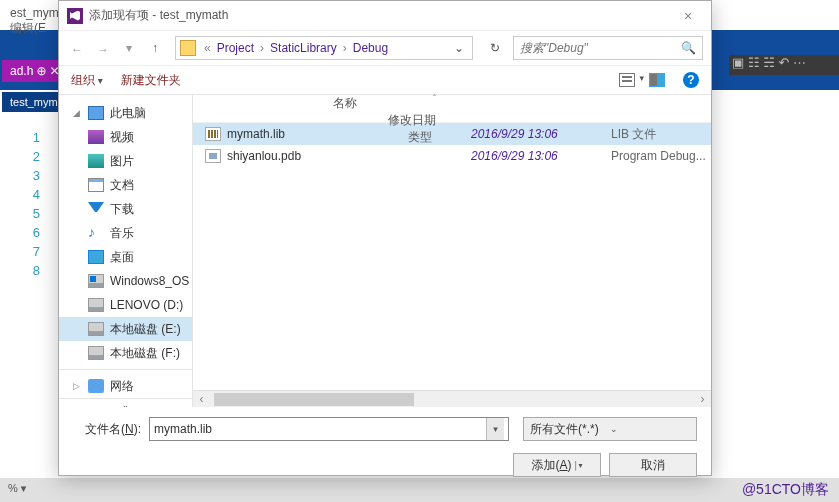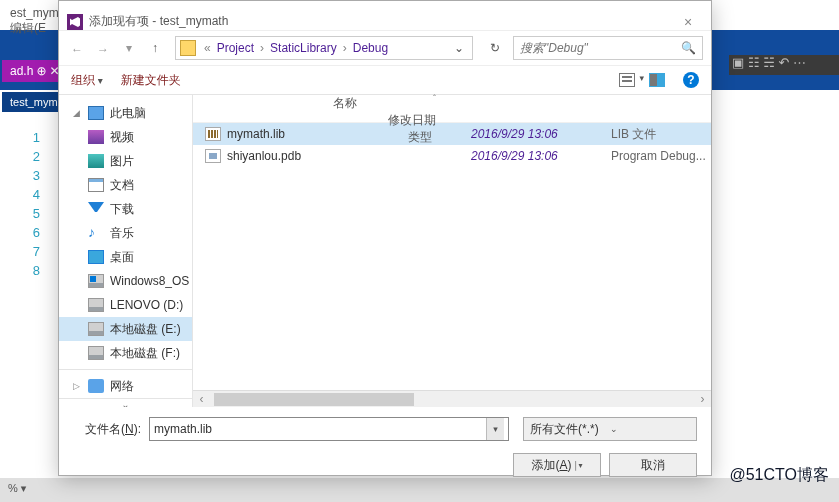--- a/index.html
+++ b/index.html
@@ -12,21 +12,21 @@
 .editor-tab { display: inline-block; padding: 4px 8px; background: #0b3f85; color: #fff; margin-top: 30px; margin-left: 2px; font-size: 11px; }
 .editor-tab.light { background: #a21caf; }
 .editor-gutter { position: absolute; left: 0; top: 130px; width: 48px; }
 .editor-gutter div { text-align: right; padding-right: 8px; color: #2aa0bf; font-size: 13px; height: 19px; }
 .editor-statusbar { position: absolute; bottom: 0; left: 0; right: 0; height: 24px; background: #e0e0e0; color: #555; padding: 4px 8px; font-size: 11px; }
 .editor-rightbar { position: absolute; right: 0; top: 55px; width: 110px; height: 20px; background: #3a3a3a; }
 .editor-rightbar span { color: #bbb; margin: 0 3px; font-size: 13px; }
 
 
 .dialog { position: absolute; left: 58px; top: 0; width: 654px; height: 476px; background: #fff; border: 1px solid #aaa; box-shadow: 0 4px 20px rgba(0,0,0,.25); }
-.titlebar { height: 30px; display: flex; align-items: flex-end; padding: 0 8px; border-bottom: 1px solid #eee; }
+.titlebar { height: 30px; display: flex; align-items: center; padding: 0 8px; border-bottom: 1px solid #eee; }
 .titlebar .vsicon { width: 16px; height: 16px; background: #68217a; margin-right: 6px; position: relative; }
 .titlebar .vsicon::after { content: ""; position: absolute; left: 3px; top: 3px; width: 10px; height: 10px; background: #fff; clip-path: polygon(80% 0, 100% 15%, 100% 85%, 80% 100%, 20% 70%, 0 85%, 0 15%, 20% 30%); }
 .titlebar .title { color: #555; flex: 1; }
 .titlebar .close { width: 30px; text-align: center; color: #888; font-size: 14px; }
 
 .navrow { height: 34px; display: flex; align-items: center; padding: 0 8px; gap: 6px; }
 .navrow .navbtn { width: 20px; height: 20px; display: flex; align-items: center; justify-content: center; color: #999; }
 .navrow .navbtn.enabled { color: #555; }
 .navrow .crumbs { flex: 1; display: flex; align-items: center; border: 1px solid #ccc; height: 24px; padding: 0 4px; margin: 0 4px; }
 .navrow .crumbs .foldericon { width: 16px; height: 16px; background: #ffd76a; border: 1px solid #caa23b; margin-right: 4px; }
@@ -97,21 +97,21 @@
 .fnrow .combo { flex: 1; height: 24px; border: 1px solid #888; display: flex; align-items: center; padding: 0 4px; }
 .fnrow .combo input { border: none; outline: none; flex: 1; color: #333; }
 .fnrow .combo .dd { background: #e8e8e8; border-left: 1px solid #bbb; width: 18px; height: 22px; display: flex; align-items: center; justify-content: center; color: #555; font-size: 9px; }
 .fnrow .filter { width: 174px; height: 24px; border: 1px solid #aaa; display: flex; align-items: center; padding: 0 6px; background: #efefef; margin-left: 10px; }
 .fnrow .filter span { flex: 1; color: #333; }
 .fnrow .filter .dd { color: #555; font-size: 9px; }
 .btnrow { display: flex; justify-content: flex-end; gap: 8px; }
 .btnrow .btn { width: 88px; height: 24px; border: 1px solid #aaa; background: #efefef; display: flex; align-items: center; justify-content: center; color: #333; }
 .btnrow .btn .dd { font-size: 8px; margin-left: 2px; color: #555; }
 
-.watermark { position: absolute; right: 10px; bottom: 16px; color: #0f172a; font-size: 16px; }
+.watermark { position: absolute; right: 10px; bottom: 3px; color: #4c1d95; font-size: 14px; }
 </style>
 </head>
 <body>
 
 <div class="editor-bg">
   <div class="editor-menu"><span>est_myma</span><br><span>编辑(E</span></div>
   <div class="editor-tabs">
     <span class="editor-tab light"><span>ad.h</span> <span>⊕</span> <span>✕</span></span><br>
     <span class="editor-tab" style="margin-top:10px;">test_mym</span>
   </div>

